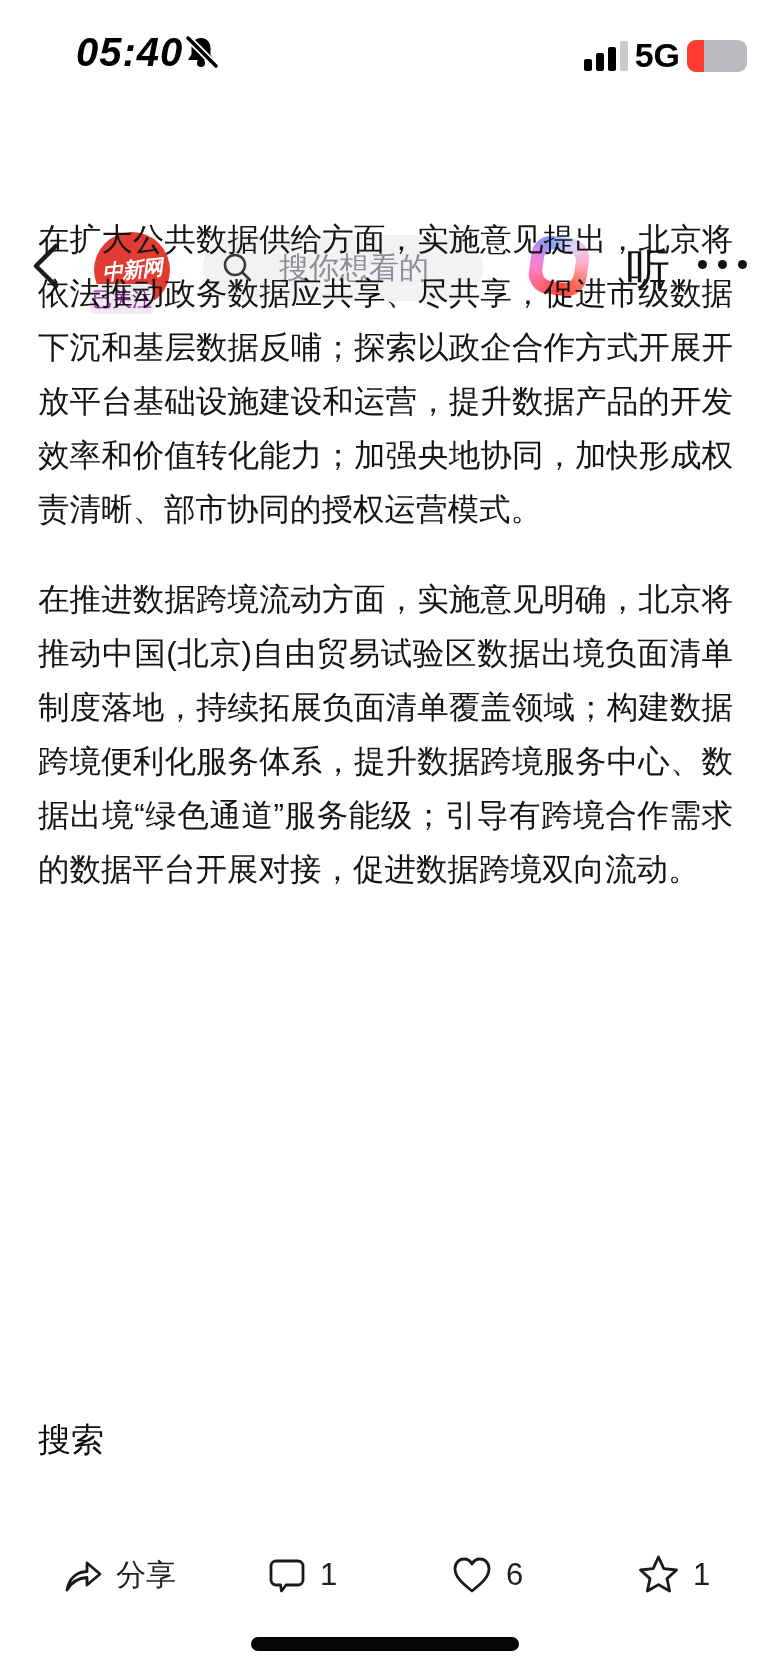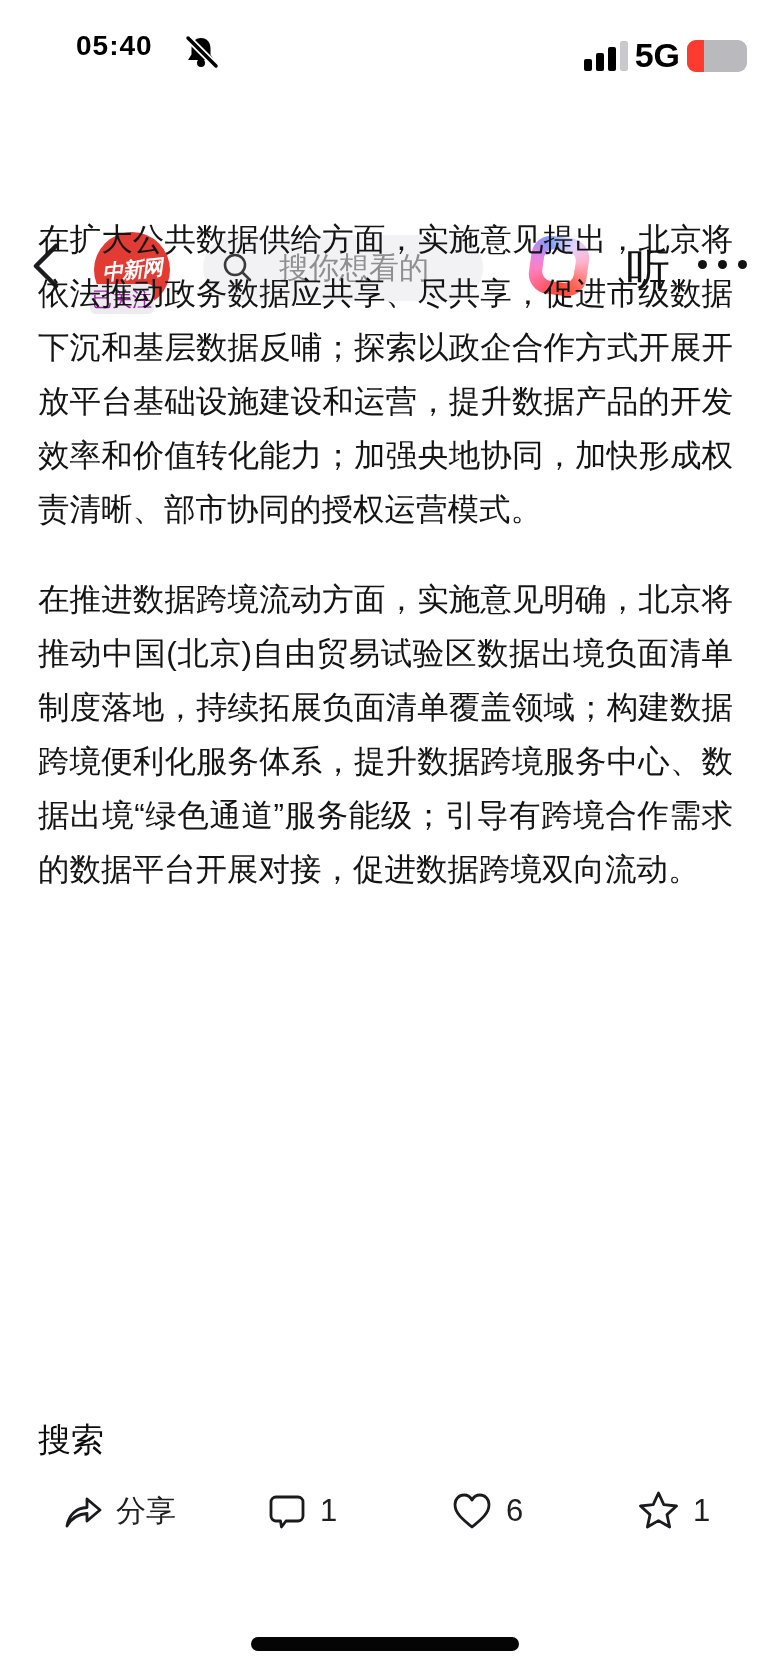--- a/index.html
+++ b/index.html
@@ -4,21 +4,21 @@
 <style>
   * { margin:0; padding:0; box-sizing:border-box; }
   html,body { width:769px; height:1665px; }
   body {
     position:relative; overflow:hidden; background:#ffffff;
     font-family:"Liberation Sans","DejaVu Sans",sans-serif;
     color:#161616;
   }
   
   .status-bar { position:absolute; top:0; left:0; width:769px; height:100px; }
-  .sb-time { position:absolute; left:76px; top:30px; font-size:28px; font-weight:700; letter-spacing:1px; color:#000; }
+  .sb-time { position:absolute; left:76px; top:30px; font-size:40px; font-weight:700; letter-spacing:1px; color:#000;font-style:italic; }
   .sb-bell { position:absolute; left:182px; top:33px; }
   .sb-right { position:absolute; right:22px; top:36px; display:flex; align-items:center; gap:7px; }
   .signal { display:flex; align-items:flex-end; gap:4px; height:30px; }
   .signal .bar { width:8px; border-radius:2px; background:#000; }
   .signal .bar.b1{height:12px} .signal .bar.b2{height:18px} .signal .bar.b3{height:24px}
   .signal .bar.b4{height:30px; background:#c9c9cd;}
   .sb-net { font-size:34px; font-weight:600; color:#000; }
   .battery { position:relative; width:60px; height:32px; background:#b9b9be; border-radius:9px; overflow:hidden; }
   .battery .fill { position:absolute; left:0; top:0; bottom:0; width:17px; background:#ff3b30; }
   .battery .pct { position:absolute; inset:0; display:flex; align-items:center; justify-content:center;
@@ -46,21 +46,21 @@
   .ai-btn .hole { position:absolute; left:13px; top:13px; right:13px; bottom:13px; background:#fff; border-radius:30%; }
   .listen-btn { position:absolute; left:626px; top:132px; font-size:44px; color:#111; font-weight:500; }
   .more-btn { position:absolute; left:698px; top:152px; display:flex; gap:11px; }
   .more-btn .dot { width:9px; height:9px; border-radius:50%; background:#111; }
   
   .article { position:absolute; left:38px; top:212px; width:695px; }
   .article p { font-size:31.5px; line-height:54px; text-align:justify; color:#141414; margin:0 0 36px; }
   
   .search-heading { position:absolute; left:38px; top:1418px; font-size:33px; font-weight:400; color:#0d0d0d; }
   
-  .toolbar { position:absolute; left:0; top:1476px; width:769px; height:70px; }
+  .toolbar { position:absolute; left:0; top:1540px; width:769px; height:70px; }
   .tb-group { position:absolute; top:0; height:70px; display:flex; align-items:center; gap:12px; }
   .tb-share   { left:62px; }
   .tb-comment { left:266px; }
   .tb-like    { left:450px; }
   .tb-fav     { left:636px; }
   .tb-label { font-size:30px; color:#1f1f1f; }
   .tb-count { font-size:31px; color:#1f1f1f; }
   
   .home-indicator { position:absolute; left:251px; top:1637px; width:268px; height:14px; border-radius:7px; background:#050505; }
   svg { display:block; }

